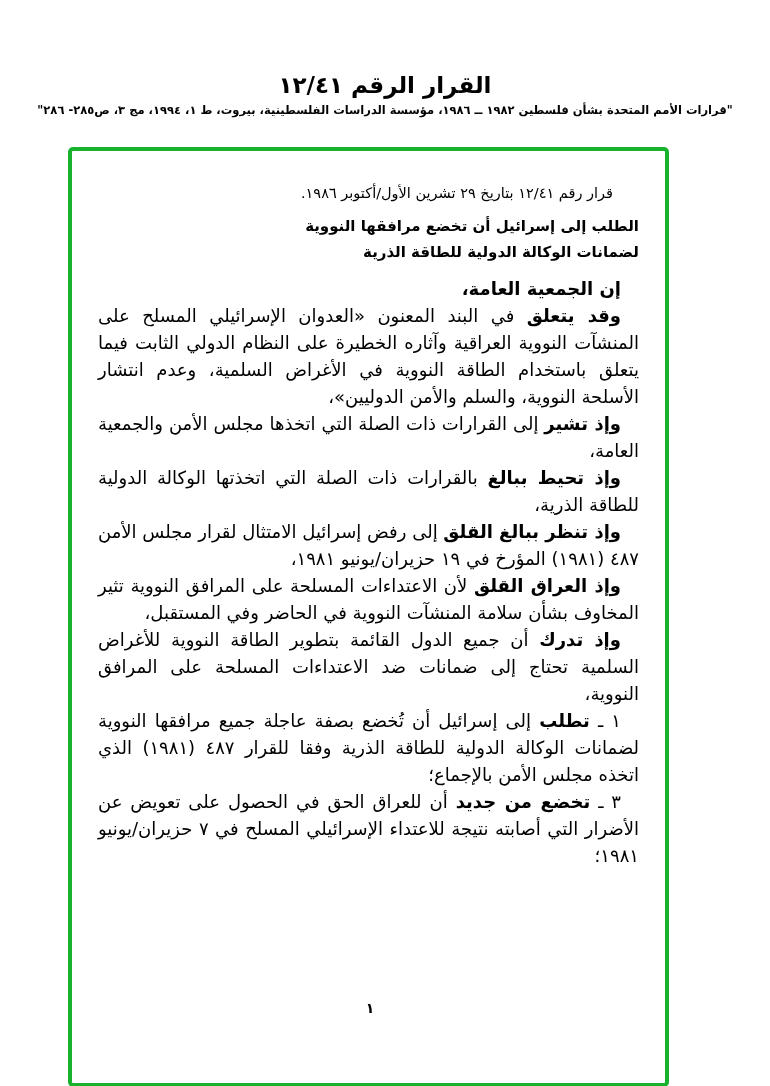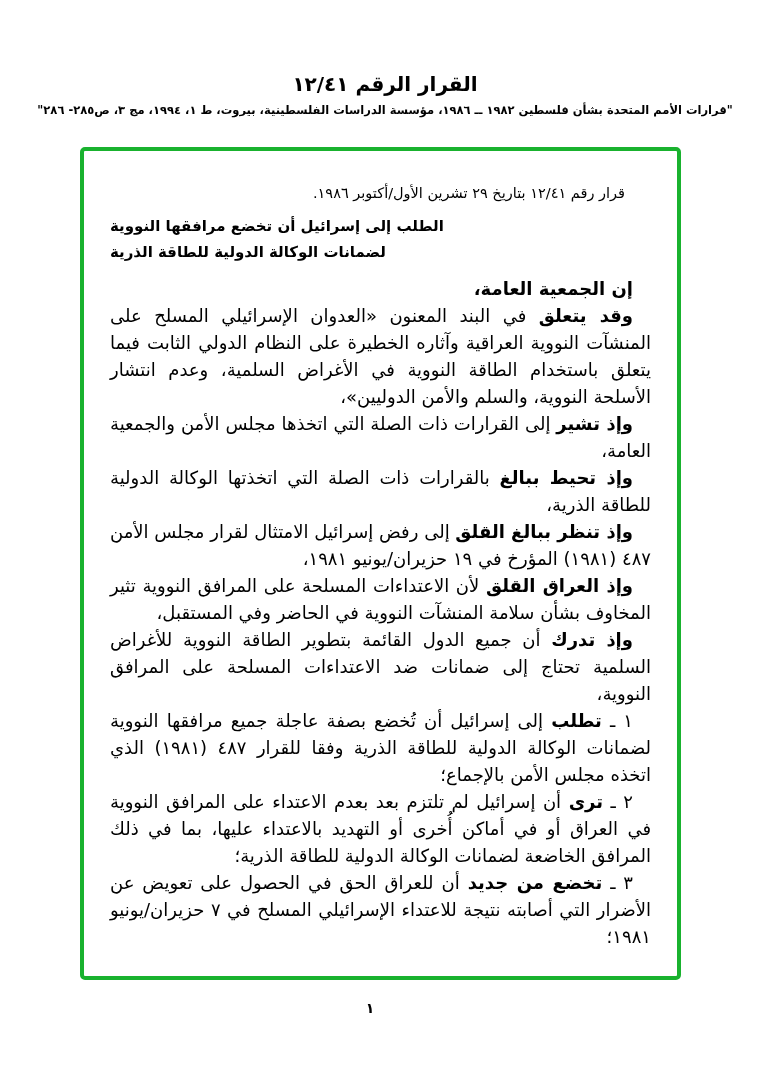--- a/index.html
+++ b/index.html
@@ -11,50 +11,50 @@
   }
   .page {
     position: relative;
     width: 770px; height: 1086px;
     background: #ffffff;
     overflow: hidden;
   }
   .hdr-title {
     position: absolute; top: 72px; left: 0; right: 0;
     direction: rtl; text-align: center;
-    font-weight: bold; font-size: 20px;
+    font-weight: bold; font-size: 23px;
     letter-spacing: 0.5px;
   }
   .src-line {
     position: absolute; top: 103px; left: 0; right: 0;
     direction: rtl; text-align: center;
     font-weight: bold; font-size: 11.5px;
     white-space: nowrap;
   }
   .frame {
-    position: absolute; left: 80px; top: 147px;
-    width: 601px; height: 833px;
+    position: absolute; left: 68px; top: 147px;
+    width: 601px; height: 940px;
     box-sizing: border-box;
     border: 4px solid #19b22e;
     border-radius: 5px;
     background: #ffffff;
   }
   .frame-content {
     direction: rtl;
     padding: 30px 26px 0 26px;
   }
   .date-line {
     font-size: 14.5px; line-height: 24px;
     text-align: right; text-indent: 26px;
     margin: 0 0 8px 0;
   }
   .doc-title-block { margin: 0 0 10px 0; }
   .doc-title {
     font-weight: bold; font-size: 15px; line-height: 26px;
-    text-align: left;
+    text-align: right;
   }
   .para {
     margin: 0;
     font-size: 18px; line-height: 27px;
     text-align: justify; text-indent: 18px;
   }
   .para .lead { font-weight: bold; }
   .page-num {
     position: absolute; top: 1000px; left: 0; right: 30px;
     direction: rtl; text-align: center;
@@ -89,21 +89,20 @@
       <p class="para"><span></span><span class="lead">وإذ تحيط ببالغ</span><span> بالقرارات ذات الصلة التي اتخذتها الوكالة الدولية للطاقة الذرية،</span></p>
 
       <p class="para"><span></span><span class="lead">وإذ تنظر ببالغ القلق</span><span> إلى رفض إسرائيل الامتثال لقرار مجلس الأمن ٤٨٧ (١٩٨١) المؤرخ في ١٩ حزيران/يونيو ١٩٨١،</span></p>
 
       <p class="para"><span></span><span class="lead">وإذ العراق القلق</span><span> لأن الاعتداءات المسلحة على المرافق النووية تثير المخاوف بشأن سلامة المنشآت النووية في الحاضر وفي المستقبل،</span></p>
 
       <p class="para"><span></span><span class="lead">وإذ تدرك</span><span> أن جميع الدول القائمة بتطوير الطاقة النووية للأغراض السلمية تحتاج إلى ضمانات ضد الاعتداءات المسلحة على المرافق النووية،</span></p>
 
       <p class="para"><span>١ ـ </span><span class="lead">تطلب</span><span> إلى إسرائيل أن تُخضع بصفة عاجلة جميع مرافقها النووية لضمانات الوكالة الدولية للطاقة الذرية وفقا للقرار ٤٨٧ (١٩٨١) الذي اتخذه مجلس الأمن بالإجماع؛</span></p>
 
-      <p class="para"><span>٢ ـ </span><span class="lead">ترى</span><span> أن إسرائيل لم تلتزم بعد بعدم الاعتداء على المرافق النووية في العراق أو في أماكن أُخرى أو التهديد بالاعتداء عليها، بما في ذلك المرافق الخاضعة لضمانات الوكالة الدولية للطاقة الذرية؛</span></p>
 
       <p class="para"><span>٣ ـ </span><span class="lead">تخضع من جديد</span><span> أن للعراق الحق في الحصول على تعويض عن الأضرار التي أصابته نتيجة للاعتداء الإسرائيلي المسلح في ٧ حزيران/يونيو ١٩٨١؛</span></p>
 
     </div>
   </div>
 
   <div class="page-num">١</div>
 
 </div>
 

